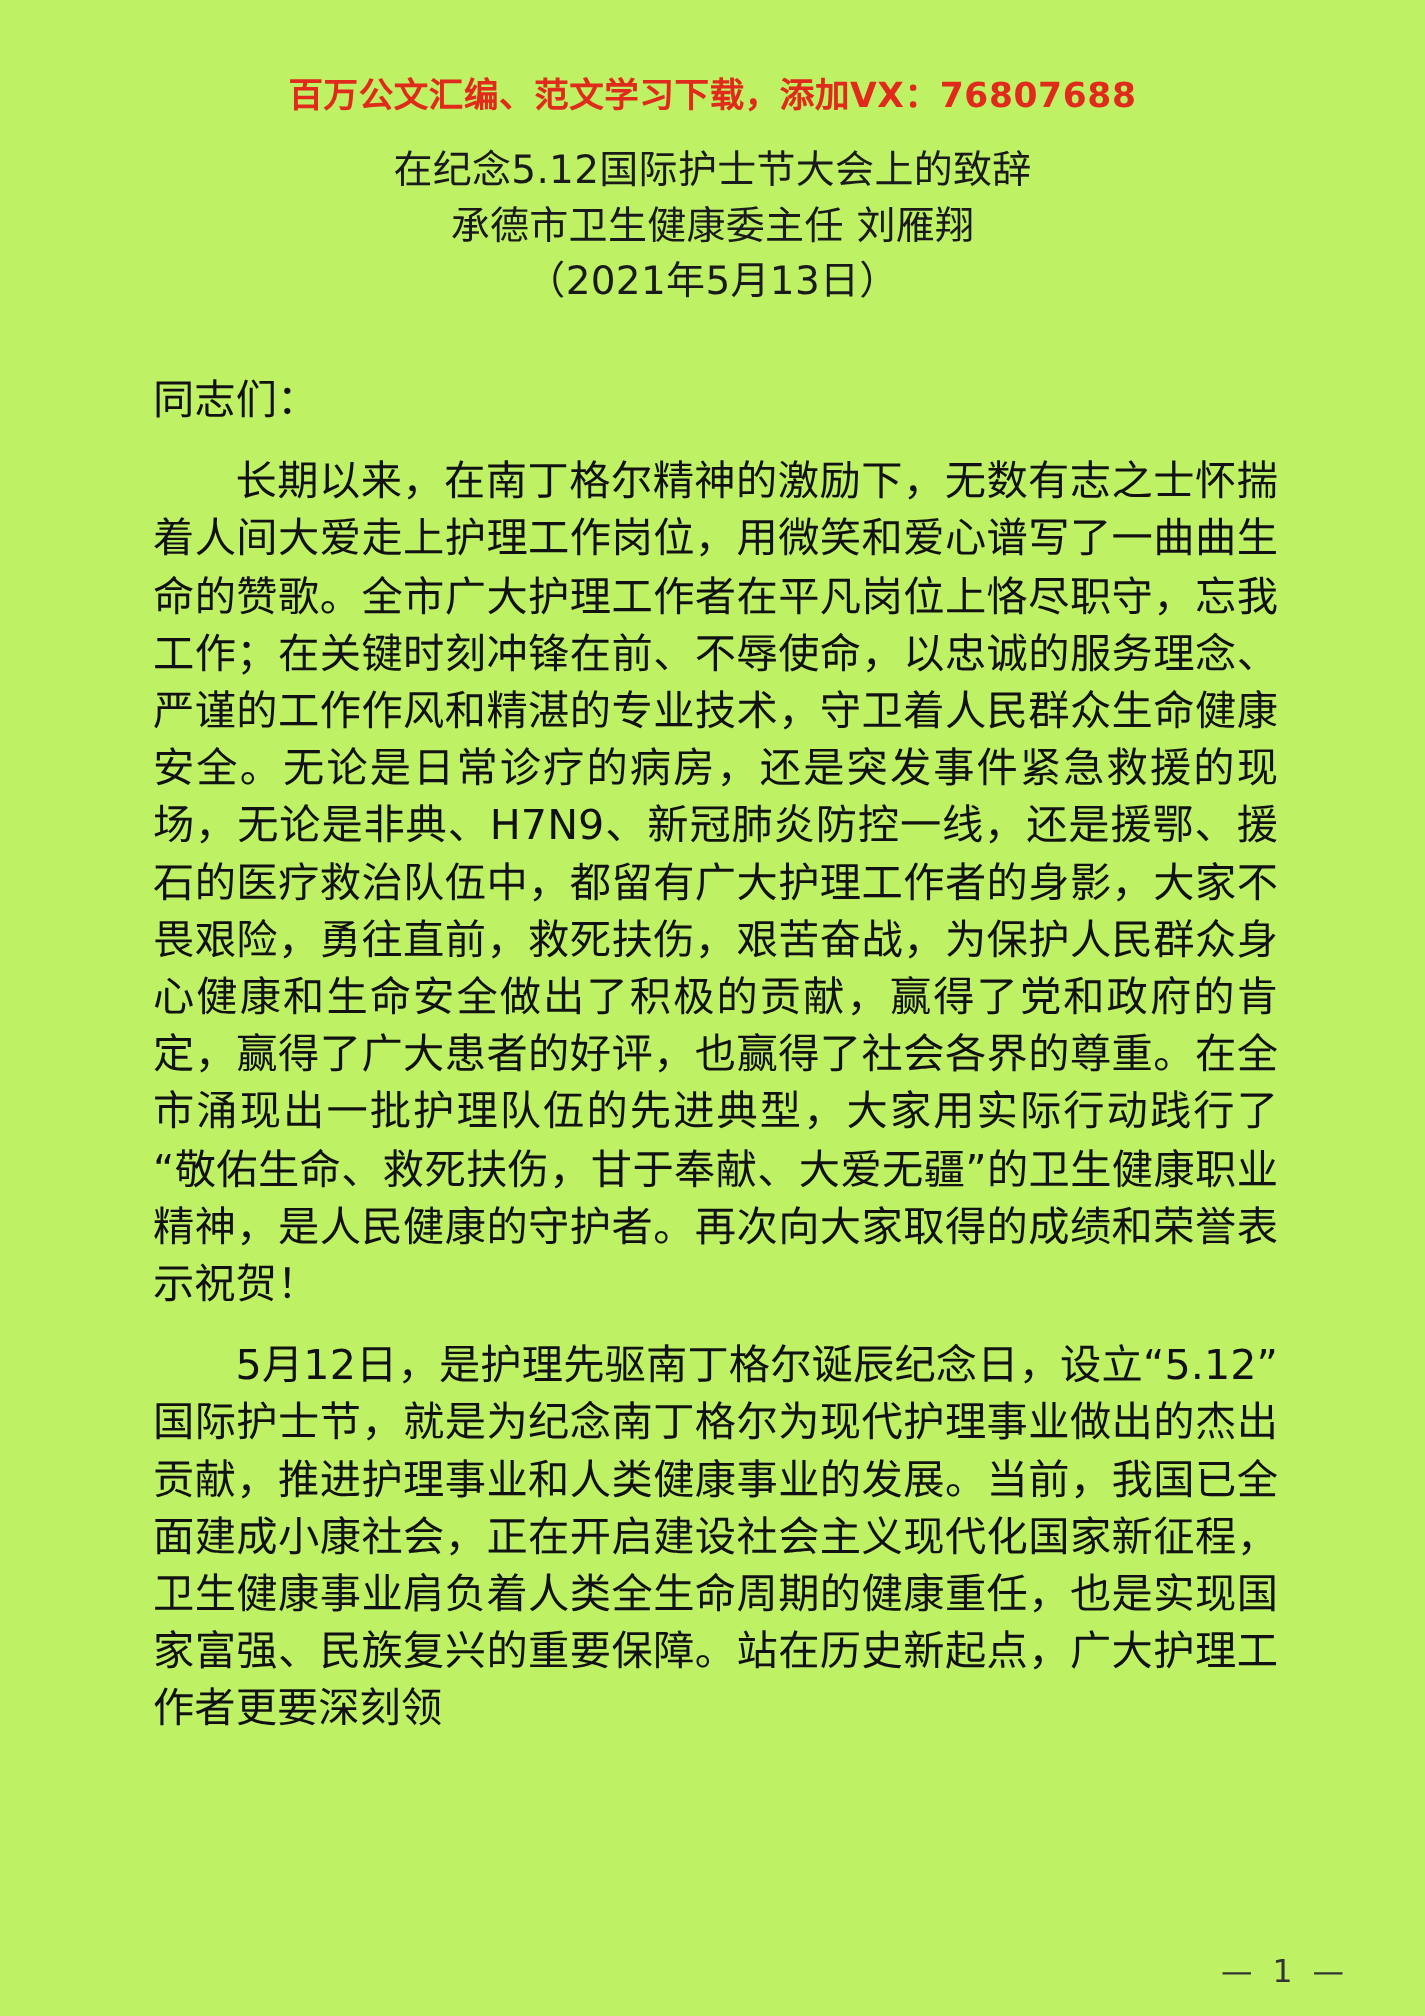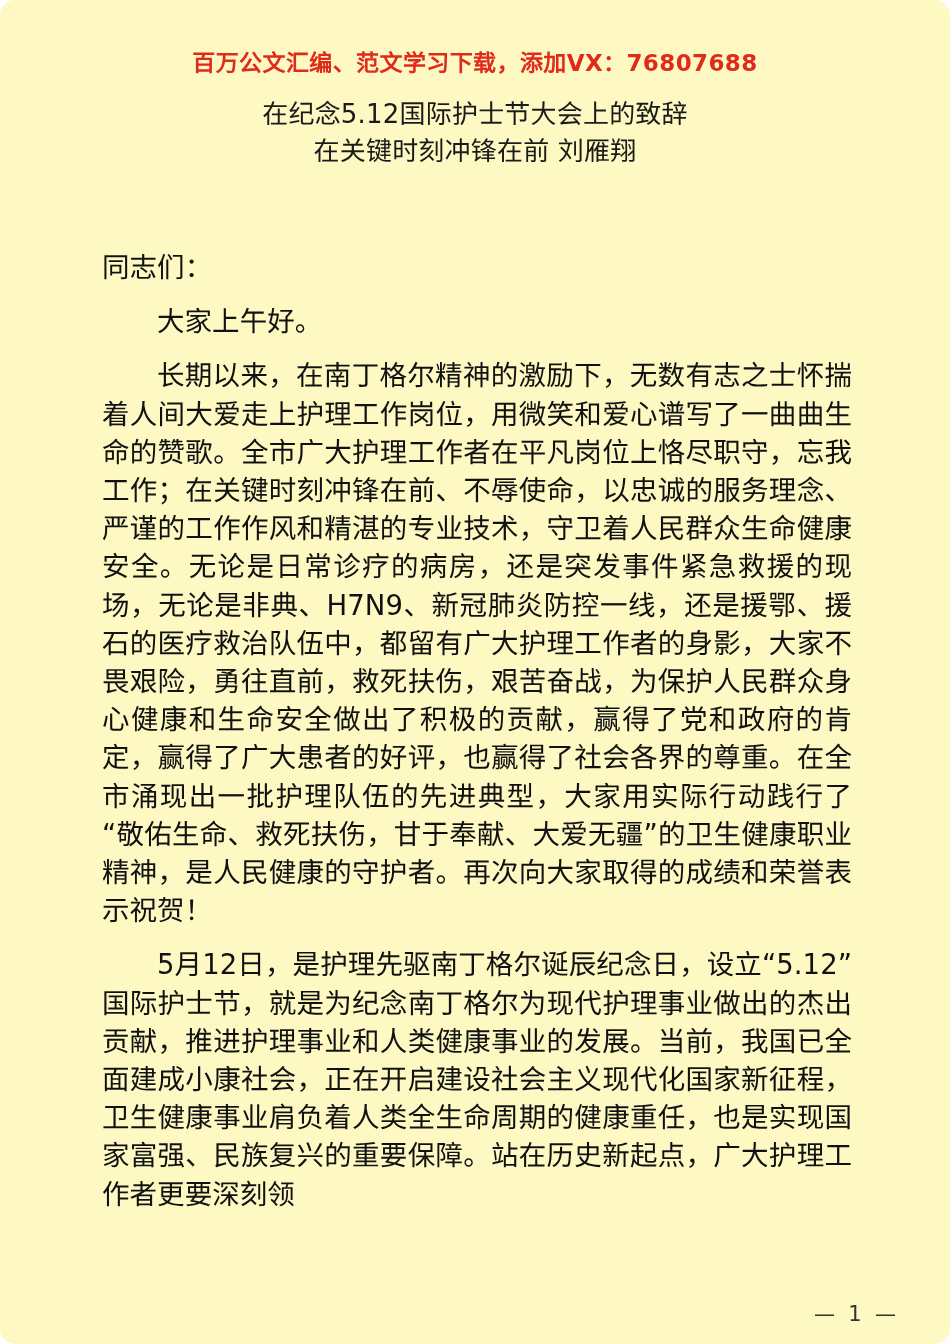--- a/index.html
+++ b/index.html
@@ -7,24 +7,23 @@
     padding: 0;
     background: #ffffff;
   }
   body {
     font-family: "DejaVu Sans", "Liberation Sans", sans-serif;
   }
   .page {
     position: relative;
     width: 950px;
     height: 1344px;
-    background: #fef9c3;
+    background: #bef264;
     overflow: hidden;
     box-sizing: border-box;
-    border-radius: 15px;
   }
 
   
   .promo-banner {
     position: absolute;
     top: 44px;
     left: 0;
     width: 950px;
     text-align: center;
     color: #e02b1c;
@@ -99,26 +98,26 @@
 </style>
 </head>
 <body>
 
 <div class="page">
 
   <div class="promo-banner">百万公文汇编、范文学习下载，添加VX：76807688</div>
 
   <div class="title-block">
     <div class="doc-title">在纪念5.12国际护士节大会上的致辞</div>
-    <div class="doc-author">在关键时刻冲锋在前  刘雁翔</div>
+    <div class="doc-author">承德市卫生健康委主任  刘雁翔</div>
+    <div class="doc-date">（2021年5月13日）</div>
   </div>
 
   <div class="doc-body">
     <p class="salutation">同志们：</p>
-    <p class="para">大家上午好。</p>
     <p class="para">长期以来，在南丁格尔精神的激励下，无数有志之士怀揣着人间大爱走上护理工作岗位，用微笑和爱心谱写了一曲曲生命的赞歌。全市广大护理工作者在平凡岗位上恪尽职守，忘我工作；在关键时刻冲锋在前、不辱使命，以忠诚的服务理念、严谨的工作作风和精湛的专业技术，守卫着人民群众生命健康安全。无论是日常诊疗的病房，还是突发事件紧急救援的现场，无论是非典、H7N9、新冠肺炎防控一线，还是援鄂、援石的医疗救治队伍中，都留有广大护理工作者的身影，大家不畏艰险，勇往直前，救死扶伤，艰苦奋战，为保护人民群众身心健康和生命安全做出了积极的贡献，赢得了党和政府的肯定，赢得了广大患者的好评，也赢得了社会各界的尊重。在全市涌现出一批护理队伍的先进典型，大家用实际行动践行了“敬佑生命、救死扶伤，甘于奉献、大爱无疆”的卫生健康职业精神，是人民健康的守护者。再次向大家取得的成绩和荣誉表示祝贺！</p>
     <p class="para">5月12日，是护理先驱南丁格尔诞辰纪念日，设立“5.12”国际护士节，就是为纪念南丁格尔为现代护理事业做出的杰出贡献，推进护理事业和人类健康事业的发展。当前，我国已全面建成小康社会，正在开启建设社会主义现代化国家新征程，卫生健康事业肩负着人类全生命周期的健康重任，也是实现国家富强、民族复兴的重要保障。站在历史新起点，广大护理工作者更要深刻领</p>
   </div>
 
   <div class="page-footer">
     <span class="folio">—  1  —</span>
   </div>
 
 </div>
 

